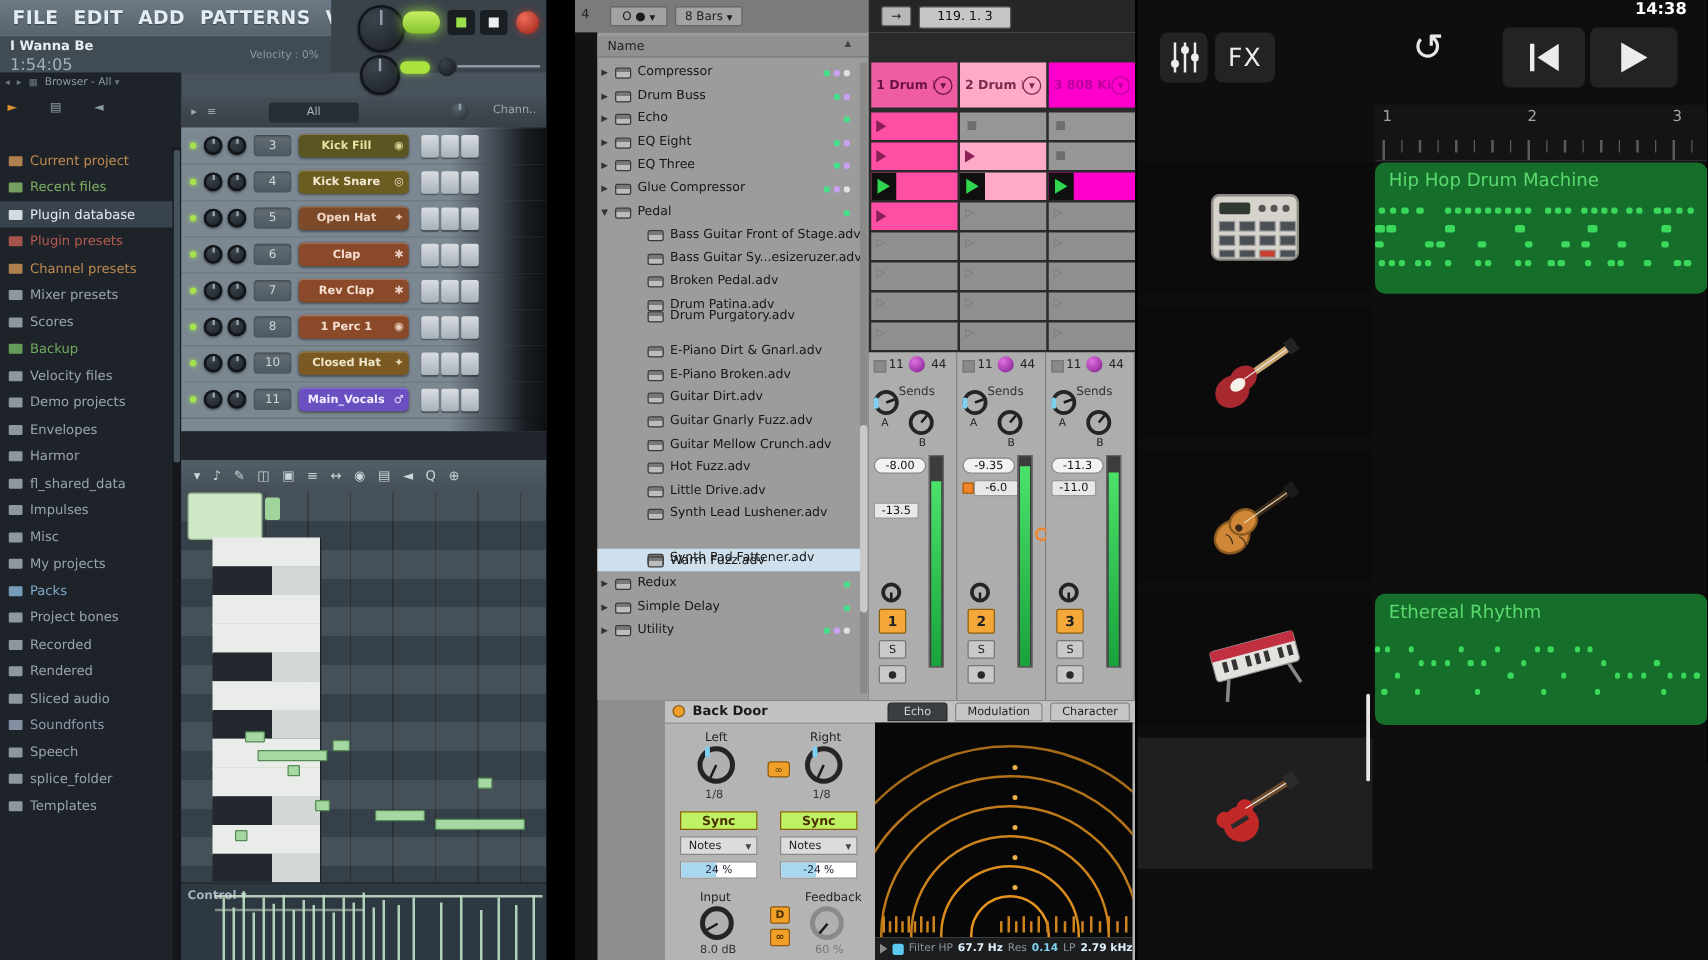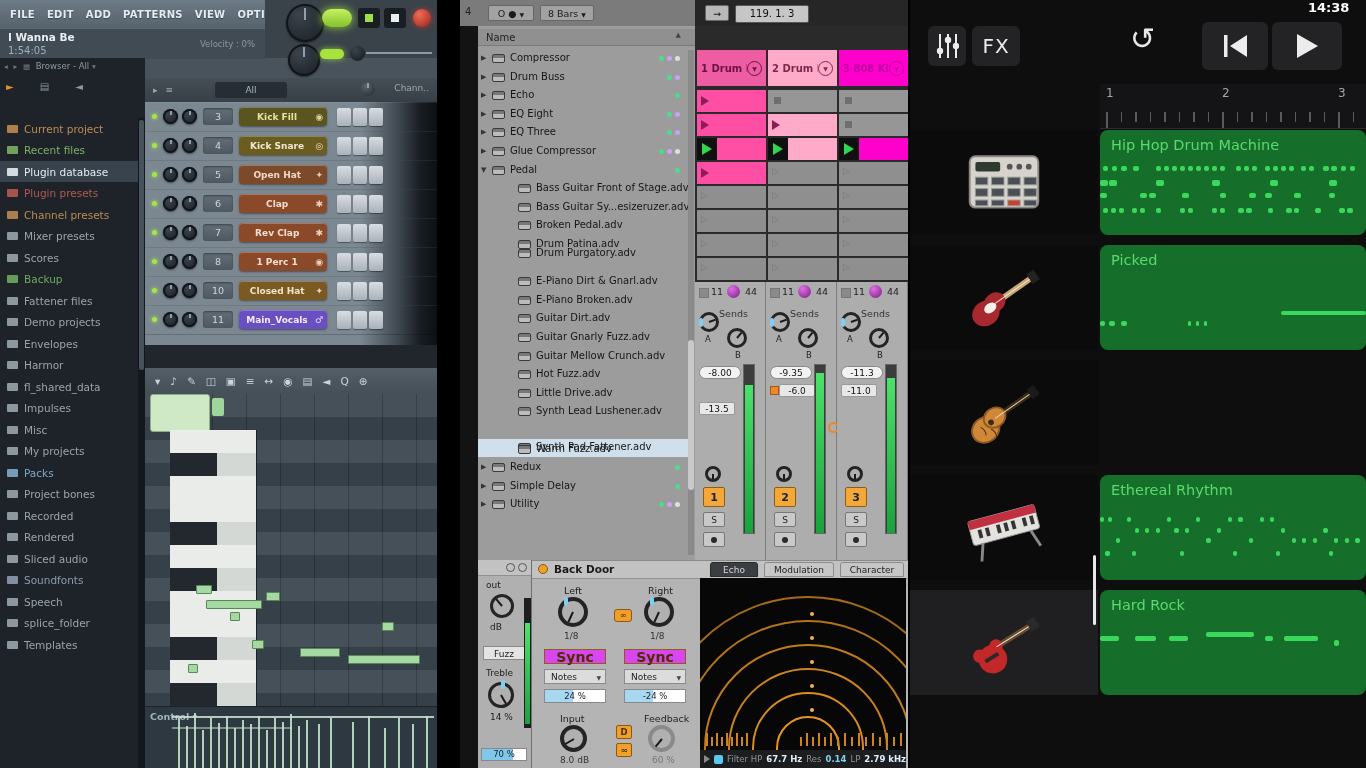--- a/index.html
+++ b/index.html
@@ -2,26 +2,26 @@
 <html><head>
 <meta charset="utf-8">
 <style>
   html,body{margin:0;padding:0;background:#000;}
   #screen{position:relative;width:1366px;height:768px;overflow:hidden;background:#000;
     font-family:"DejaVu Sans","Liberation Sans",sans-serif;-webkit-font-smoothing:antialiased;}
   
   .fl-panel{position:absolute;left:0;top:0;width:437px;height:768px;background:#49535c;overflow:hidden;}
   .fl-menubar{position:absolute;left:0;top:0;width:265px;height:28px;background:linear-gradient(#6d7b86,#57636d);
     display:flex;align-items:center;padding-left:4px;overflow:hidden;}
-  .fl-menu{display:inline-block;color:#e3ecf2;font-size:10px;font-weight:bold;padding:3px 6px;letter-spacing:.3px;
+  .fl-menu{display:inline-block;color:#e3ecf2;font-size:15px;font-weight:bold;padding:3px 6px;letter-spacing:.3px;
     text-shadow:0 1px 1px rgba(0,0,0,.4);}
   .fl-top-dark{position:absolute;left:265px;top:0;width:172px;height:58px;background:#3a424a;}
   .fl-titlebar{position:absolute;left:0;top:28px;width:265px;height:30px;background:#414b53;border-top:1px solid #5b6770;}
   .fl-song{position:absolute;left:8px;top:2px;color:#e8eef3;font-size:10.5px;font-weight:bold;}
-  .fl-time{position:absolute;left:8px;top:16px;color:#9db0bd;font-size:10px;}
+  .fl-time{position:absolute;left:8px;top:16px;color:#9db0bd;font-size:13px;}
   .fl-hint{position:absolute;right:10px;top:10px;color:#8a98a4;font-size:8.5px;}
   .knob{position:absolute;border-radius:50%;background:radial-gradient(circle at 35% 30%,#3b434c,#171c20);box-shadow:inset 0 0 0 2px #11151a,0 1px 2px rgba(0,0,0,.5);}
   .knob::after{content:"";position:absolute;left:50%;top:10%;width:2px;height:32%;background:#8fa0ac;transform:translateX(-50%);}
   .fl-play{position:absolute;left:322px;top:9px;width:30px;height:18px;border-radius:9px;
     background:linear-gradient(#c8ef62,#84c22c);box-shadow:0 0 10px rgba(170,255,60,.8);}
   .fl-tbtn{position:absolute;top:8px;width:22px;height:20px;border-radius:3px;background:#191e23;
     display:flex;align-items:center;justify-content:center;}
   .fl-rec{position:absolute;left:413px;top:9px;width:18px;height:18px;border-radius:50%;
     background:radial-gradient(circle at 35% 30%,#ef6a58,#9c2418);box-shadow:0 0 6px rgba(255,60,40,.6);}
   .fl-led-slider{position:absolute;left:320px;top:49px;width:24px;height:10px;border-radius:5px;background:#a9e23c;box-shadow:0 0 6px rgba(170,255,60,.7);}
@@ -150,22 +150,22 @@
   .ab-ehdr{position:absolute;left:0;top:0;width:100%;height:17px;background:#c2c2c2;border-bottom:1px solid #909090;}
   .ab-eled{position:absolute;left:6px;top:3px;width:10px;height:10px;border-radius:50%;background:#f0a028;border:1px solid #8a5a10;box-sizing:border-box;}
   .ab-etitle{position:absolute;left:22px;top:2px;font-size:10.5px;font-weight:bold;color:#1a1a1a;}
   .ab-tab{position:absolute;top:1px;height:15px;font-size:9px;text-align:center;line-height:15px;border:1px solid #8a8a8a;
     border-radius:3px 3px 0 0;box-sizing:border-box;background:#c6c6c6;color:#222;}
   .ab-tab.active{background:#3a3e42;color:#d5d5d5;border-color:#2a2a2a;}
   .ab-elabel{position:absolute;font-size:9.5px;color:#222;}
   .ab-eval{position:absolute;font-size:9px;color:#333;}
   .ab-link{position:absolute;left:82px;top:48px;width:18px;height:13px;background:#f0a028;border:1px solid #8a5a10;border-radius:3px;
     font-size:8px;color:#4a3000;text-align:center;line-height:12px;box-sizing:border-box;}
-  .ab-sync{position:absolute;width:62px;height:15px;background:#d946ef;border:1px solid #8a6010;
-    font-size:14px;font-weight:bold;color:#4a3000;text-align:center;line-height:15px;box-sizing:border-box;}
+  .ab-sync{position:absolute;width:62px;height:15px;background:#bef264;border:1px solid #8a6010;
+    font-size:10px;font-weight:bold;color:#4a3000;text-align:center;line-height:15px;box-sizing:border-box;}
   .ab-notes{position:absolute;width:62px;height:15px;background:#dcdcdc;border:1px solid #8a8a8a;
     font-size:9px;color:#222;line-height:15px;padding-left:6px;box-sizing:border-box;}
   .ab-notes::after{content:"▼";position:absolute;right:4px;top:0;font-size:6px;color:#444;}
   .ab-pct{position:absolute;width:62px;height:14px;background:#fff;border:1px solid #8a8a8a;box-sizing:border-box;overflow:hidden;}
   .ab-pctfill{position:absolute;left:0;top:0;bottom:0;background:#a8d8f0;}
   .ab-pcttext{position:absolute;width:100%;text-align:center;font-size:8.5px;color:#223;line-height:12px;}
   .ab-obtn{position:absolute;left:84px;width:16px;height:14px;background:#f0a028;border:1px solid #8a5a10;
     font-size:8.5px;font-weight:bold;color:#4a3000;text-align:center;line-height:13px;box-sizing:border-box;border-radius:2px;}
   .ab-viz{position:absolute;left:240px;top:578px;width:206px;height:172px;background:#070707;overflow:hidden;}
   .ab-arc{position:absolute;border-radius:50%;border:2px solid #e8951f;box-sizing:border-box;}
@@ -268,21 +268,21 @@
           <div class="fl-bitem" style=";top:129px">
             <div class="fl-bicon" style=";background:#9aa4ac"></div>
             <div class="fl-blabel" style=";color:#9aa4ac">Scores</div>
           </div>
           <div class="fl-bitem" style=";top:150.5px">
             <div class="fl-bicon" style=";background:#6faa5f"></div>
             <div class="fl-blabel" style=";color:#6faa5f">Backup</div>
           </div>
           <div class="fl-bitem" style=";top:172px">
             <div class="fl-bicon" style=";background:#9aa4ac"></div>
-            <div class="fl-blabel" style=";color:#9aa4ac">Fattener files</div>
+            <div class="fl-blabel" style=";color:#9aa4ac">Velocity files</div>
           </div>
           <div class="fl-bitem" style=";top:193.5px">
             <div class="fl-bicon" style=";background:#9aa4ac"></div>
             <div class="fl-blabel" style=";color:#9aa4ac">Demo projects</div>
           </div>
           <div class="fl-bitem" style=";top:215px">
             <div class="fl-bicon" style=";background:#9aa4ac"></div>
             <div class="fl-blabel" style=";color:#9aa4ac">Envelopes</div>
           </div>
           <div class="fl-bitem" style=";top:236.5px">
@@ -862,42 +862,20 @@
               <div class="ab-mfill" style=";height:92%"></div>
             </div>
             <div class="aknob" style=";left:10px;top:184px;width:16px;height:16px;--rot:0deg"></div>
             <div class="ab-numbtn">3</div>
             <div class="ab-sbtn">S</div>
             <div class="ab-rbtn"></div>
           </div>
         </div>
     </div>
 
-    <div class="ab-partial">
-      <div class="ab-ptitle">
-        <div class="ab-pcirc" style="right:16px;"></div>
-        <div class="ab-pcirc" style="right:4px;"></div>
-      </div>
-      <div class="ab-ptxt" style="left:8px;top:20px;">out</div>
-      <div class="aknob" style="left:12px;top:34px;width:24px;height:24px;--rot:140deg;"></div>
-      <div class="ab-ptxt" style="left:12px;top:62px;">dB</div>
-      <div class="ab-fuzz">Fuzz</div>
-      <div class="ab-ptxt" style="left:8px;top:108px;">Treble</div>
-      <div class="aknob" style="left:10px;top:122px;width:26px;height:26px;--rot:-30deg;">
-          <span class="bluemark" style="left:10px;top:-5px;"></span>
-        </div>
-      <div class="ab-ptxt" style="left:12px;top:152px;">14 %</div>
-      <div class="ab-pslider">
-        <div class="ab-psfill"></div>
-        <div class="ab-pstext">70 %</div>
-      </div>
-      <div class="ab-pmeter">
-          <div class="ab-pmfill"></div>
-        </div>
-    </div>
 
     <div class="ab-echo">
       <div class="ab-ehdr">
         <div class="ab-eled"></div>
         <div class="ab-etitle">Back Door</div>
         <div id="ab-tabs">
             <div class="ab-tab active" style=";left:178px;width:48px">Echo</div>
             <div class="ab-tab" style=";left:232px;width:70px">Modulation</div>
             <div class="ab-tab" style=";left:308px;width:64px">Character</div>
           </div>
@@ -1126,30 +1104,20 @@
                 <g transform="rotate(-35 42 42)">
                   <rect x="30" y="40" width="46" height="6" fill="#caa870"></rect>
                   <rect x="74" y="37" width="9" height="12" fill="#222"></rect>
                   <ellipse cx="16" cy="46" rx="15" ry="13" fill="#a82830"></ellipse>
                   <ellipse cx="30" cy="42" rx="12" ry="10" fill="#a82830"></ellipse>
                   <ellipse cx="23" cy="44" rx="7" ry="5" fill="#f5f0e8"></ellipse>
                   <line x1="30" y1="43" x2="74" y2="43" stroke="#e8e8e8" stroke-width="1"></line>
                 </g>
               </svg></span>
           </div>
-          <div class="gb-lane">
-            <div class="gb-lname">Picked</div>
-            <div class="gb-note" style=";left:0%;top:72%;width:2%;height:5%"></div>
-            <div class="gb-note" style=";left:3.5%;top:72%;width:2%;height:5%"></div>
-            <div class="gb-note" style=";left:8%;top:72%;width:2%;height:5%"></div>
-            <div class="gb-note" style=";left:33%;top:72%;width:1.2%;height:5%"></div>
-            <div class="gb-note" style=";left:36%;top:72%;width:1.2%;height:5%"></div>
-            <div class="gb-note" style=";left:39%;top:72%;width:1.2%;height:5%"></div>
-            <div class="gb-note" style=";left:68%;top:63%;width:32%;height:4%"></div>
-          </div>
         </div>
         <div class="gb-row" style=";top:360px">
           <div class="gb-icell">
             <span><svg viewBox="0 0 84 84" width="80" height="80">
                 <g transform="rotate(-35 42 42)">
                   <rect x="32" y="40" width="44" height="6" fill="#3a2a1a"></rect>
                   <rect x="74" y="37" width="9" height="12" fill="#1a1a1a"></rect>
                   <ellipse cx="15" cy="47" rx="15" ry="13" fill="#d08838" stroke="#8a5a20" stroke-width="2"></ellipse>
                   <ellipse cx="30" cy="42" rx="12" ry="10" fill="#d08838" stroke="#8a5a20" stroke-width="2"></ellipse>
                   <circle cx="24" cy="44" r="3" fill="#3a2a1a"></circle>
@@ -1223,28 +1191,18 @@
                   <rect x="32" y="40" width="42" height="6" fill="#6b4a2a"></rect>
                   <rect x="72" y="37" width="10" height="12" fill="#2a2a2a"></rect>
                   <circle cx="22" cy="52" r="15" fill="#c22828"></circle>
                   <circle cx="12" cy="42" r="7" fill="#c22828"></circle>
                   <circle cx="32" cy="42" r="7" fill="#c22828"></circle>
                   <rect x="14" y="48" width="16" height="4" fill="#2a2a2a"></rect>
                   <line x1="32" y1="43" x2="72" y2="43" stroke="#e8e8e8" stroke-width="1"></line>
                 </g>
               </svg></span>
           </div>
-          <div class="gb-lane">
-            <div class="gb-lname">Hard Rock</div>
-            <div class="gb-note" style=";left:0%;top:44%;width:7%;height:5%"></div>
-            <div class="gb-note" style=";left:13%;top:44%;width:8%;height:5%"></div>
-            <div class="gb-note" style=";left:26%;top:44%;width:7%;height:5%"></div>
-            <div class="gb-note" style=";left:40%;top:40%;width:18%;height:5%"></div>
-            <div class="gb-note" style=";left:62%;top:44%;width:3%;height:5%"></div>
-            <div class="gb-note" style=";left:69%;top:44%;width:13%;height:5%"></div>
-            <div class="gb-note" style=";left:88%;top:48%;width:2%;height:5%"></div>
-          </div>
         </div>
       </div>
     <div class="gb-scrollline"></div>
   </div>
 
 </div>
 
 </body></html>

